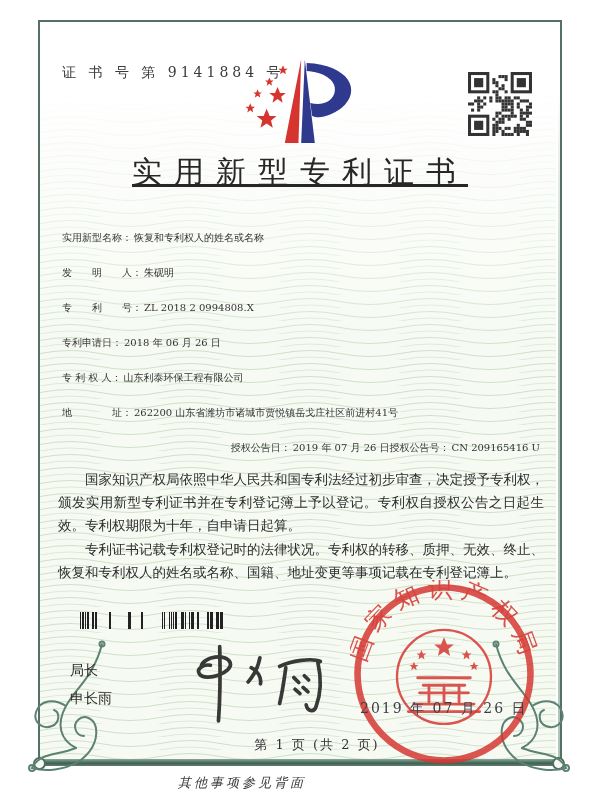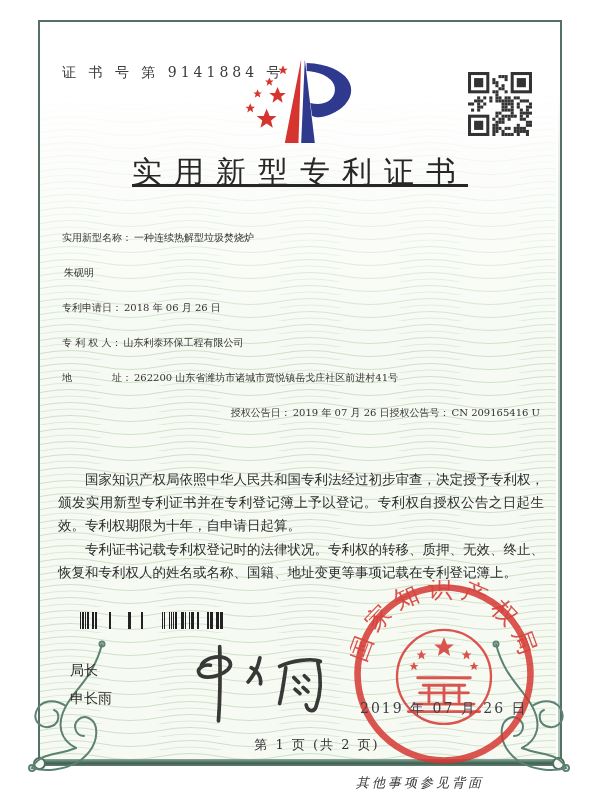--- a/index.html
+++ b/index.html
@@ -38,21 +38,21 @@
   .body-text p{margin:0;text-indent:2em;}
   
   .barcode{position:absolute;left:68px;top:612px;}
   .signer{position:absolute;left:70px;top:656px;font-size:14px;line-height:28px;
           font-family:"DejaVu Sans","Liberation Sans",sans-serif;color:#2c2c2c;}
   .signature{position:absolute;left:140px;top:622px;}
   .seal{position:absolute;left:350px;top:580px;opacity:.92;}
   .seal-date{position:absolute;left:360px;top:700px;font-size:14px;letter-spacing:2px;color:#3d3d46;}
   .page-info{position:absolute;left:17px;top:736px;width:600px;text-align:center;font-size:13px;
              letter-spacing:2px;color:#333;}
-  .footer-note{position:absolute;left:0;top:774px;width:484px;text-align:right;font-size:13px;
+  .footer-note{position:absolute;left:0;top:774px;width:484px;text-align:center;font-size:13px;
              font-style:italic;letter-spacing:3px;color:#3a3a3a;}
 </style>
 </head>
 <body>
 
 <div class="page">
 
   <div class="frame">
     <svg class="guilloche" width="516" height="739">
       <defs>
@@ -233,24 +233,29 @@
       <rect x="0" y="14" width="7" height="7" fill="#333"></rect>
       <rect x="1" y="15" width="5" height="5" fill="#fff"></rect>
       <rect x="2" y="16" width="3" height="3" fill="#333"></rect>
     </svg>
 
   <div class="title">实用新型专利证书</div>
 
   <div class="fields">
     <div class="frow">
       <span class="lab">实用新型名称：</span>
-      <span class="val">一种连续热解型垃圾焚烧炉</span>
-    </div>
-    <div class="frow">
+      <span class="val">恢复和专利权人的姓名或名称</span>
+    </div>
+    <div class="frow">
+      <span class="lab">发　　明　　人：</span>
       <span class="val">朱砚明</span>
+    </div>
+    <div class="frow">
+      <span class="lab">专　　利　　号：</span>
+      <span class="val">ZL 2018 2 0994808.X</span>
     </div>
     <div class="frow">
       <span class="lab">专利申请日：</span>
       <span class="val">2018 年 06 月 26 日</span>
     </div>
     <div class="frow">
       <span class="lab">专 利 权 人：</span>
       <span class="val">山东利泰环保工程有限公司</span>
     </div>
     <div class="frow">

